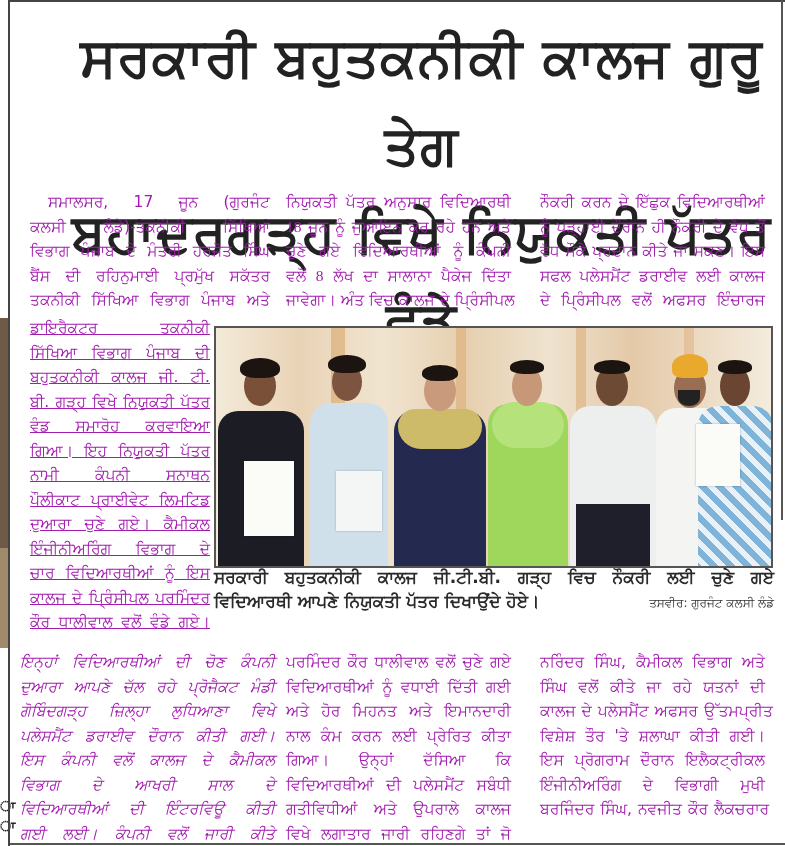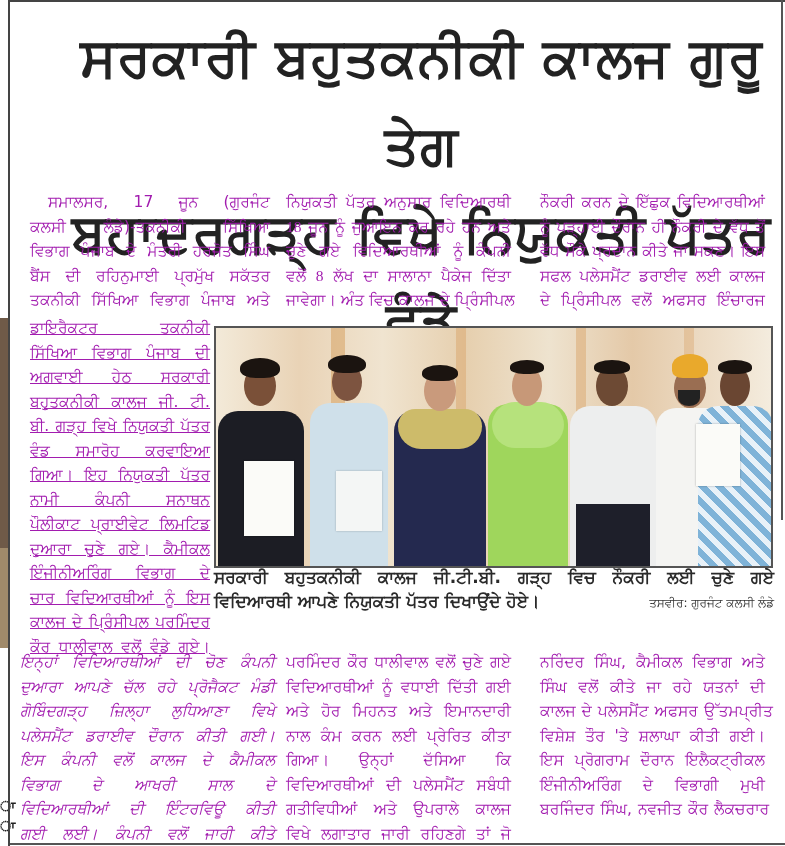--- a/index.html
+++ b/index.html
@@ -87,21 +87,20 @@
   <span class="line">ਨੌਕਰੀ ਕਰਨ ਦੇ ਇੱਛੁਕ ਵਿਦਿਆਰਥੀਆਂ</span>
   <span class="line">ਨੂੰ ਪੜ੍ਹਾਈ ਦੌਰਾਨ ਹੀ ਨੌਕਰੀ ਦੇ ਵੱਧ ਤੋਂ</span>
   <span class="line">ਵੱਧ ਮੌਕੇ ਪ੍ਰਦਾਨ ਕੀਤੇ ਜਾ ਸਕਣ। ਇਸ</span>
   <span class="line">ਸਫਲ ਪਲੇਸਮੈਂਟ ਡਰਾਈਵ ਲਈ ਕਾਲਜ</span>
   <span class="line">ਦੇ ਪ੍ਰਿੰਸੀਪਲ ਵਲੋਂ ਅਫਸਰ ਇੰਚਾਰਜ</span>
 </div>
 
 <div class="col" id="col1-mid">
   <span class="line">ਡਾਇਰੈਕਟਰ ਤਕਨੀਕੀ</span>
   <span class="line">ਸਿੱਖਿਆ ਵਿਭਾਗ ਪੰਜਾਬ ਦੀ</span>
-  <span class="line">ਅਗਵਾਈ ਹੇਠ ਸਰਕਾਰੀ</span>
   <span class="line">ਬਹੁਤਕਨੀਕੀ ਕਾਲਜ ਜੀ. ਟੀ.</span>
   <span class="line">ਬੀ. ਗੜ੍ਹ ਵਿਖੇ ਨਿਯੁਕਤੀ ਪੱਤਰ</span>
   <span class="line">ਵੰਡ ਸਮਾਰੋਹ ਕਰਵਾਇਆ</span>
   <span class="line">ਗਿਆ। ਇਹ ਨਿਯੁਕਤੀ ਪੱਤਰ</span>
   <span class="line">ਨਾਮੀ ਕੰਪਨੀ ਸਨਾਥਨ</span>
   <span class="line">ਪੌਲੀਕਾਟ ਪ੍ਰਾਈਵੇਟ ਲਿਮਟਿਡ</span>
   <span class="line">ਦੁਆਰਾ ਚੁਣੇ ਗਏ। ਕੈਮੀਕਲ</span>
   <span class="line">ਇੰਜੀਨੀਅਰਿੰਗ ਵਿਭਾਗ ਦੇ</span>
   <span class="line">ਚਾਰ ਵਿਦਿਆਰਥੀਆਂ ਨੂੰ ਇਸ</span>
   <span class="line">ਕਾਲਜ ਦੇ ਪ੍ਰਿੰਸੀਪਲ ਪਰਮਿੰਦਰ</span>

